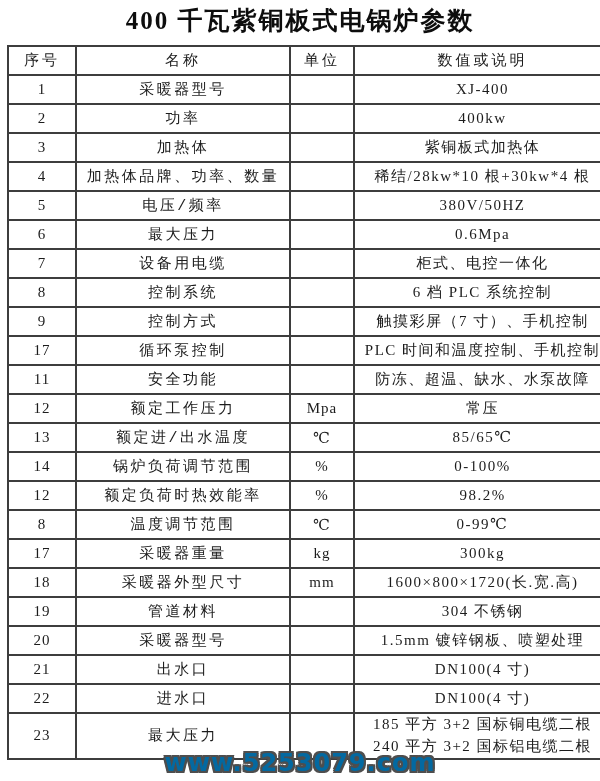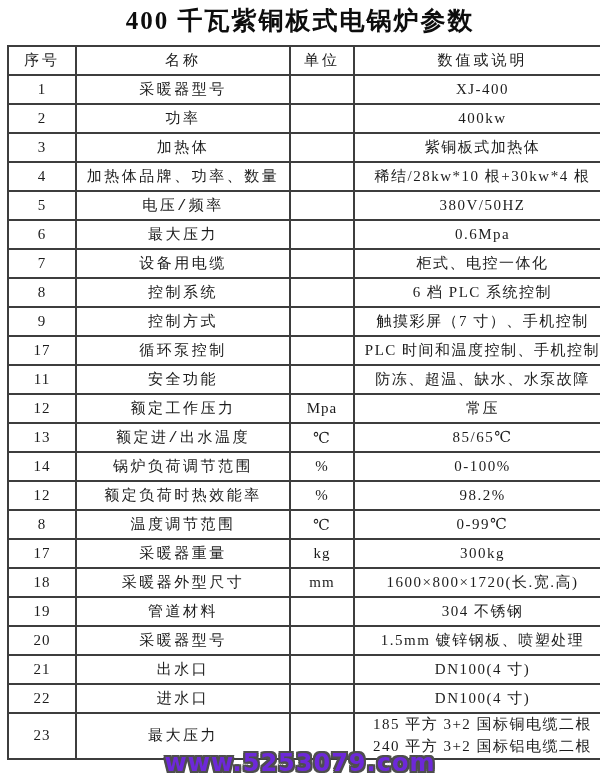--- a/index.html
+++ b/index.html
@@ -62,21 +62,21 @@
   tr.tall td { height: 46px; }
   .watermark {
     position: absolute;
     left: 50%;
     transform: translateX(-50%);
     top: 749px;
     font-family: "DejaVu Sans", "Liberation Sans", sans-serif;
     font-weight: bold;
     font-size: 24px;
     letter-spacing: 1px;
-    color: #6d28d9;
+    color: #0369a1;
     white-space: nowrap;
     text-shadow:
       -2px -2px 0 #4e4e4e,  2px -2px 0 #4e4e4e,
       -2px  2px 0 #4e4e4e,  2px  2px 0 #4e4e4e,
        0   -2px 0 #4e4e4e,  0    2px 0 #4e4e4e,
       -2px  0   0 #4e4e4e,  2px  0   0 #4e4e4e;
   }
 </style>
 </head>
 <body>

